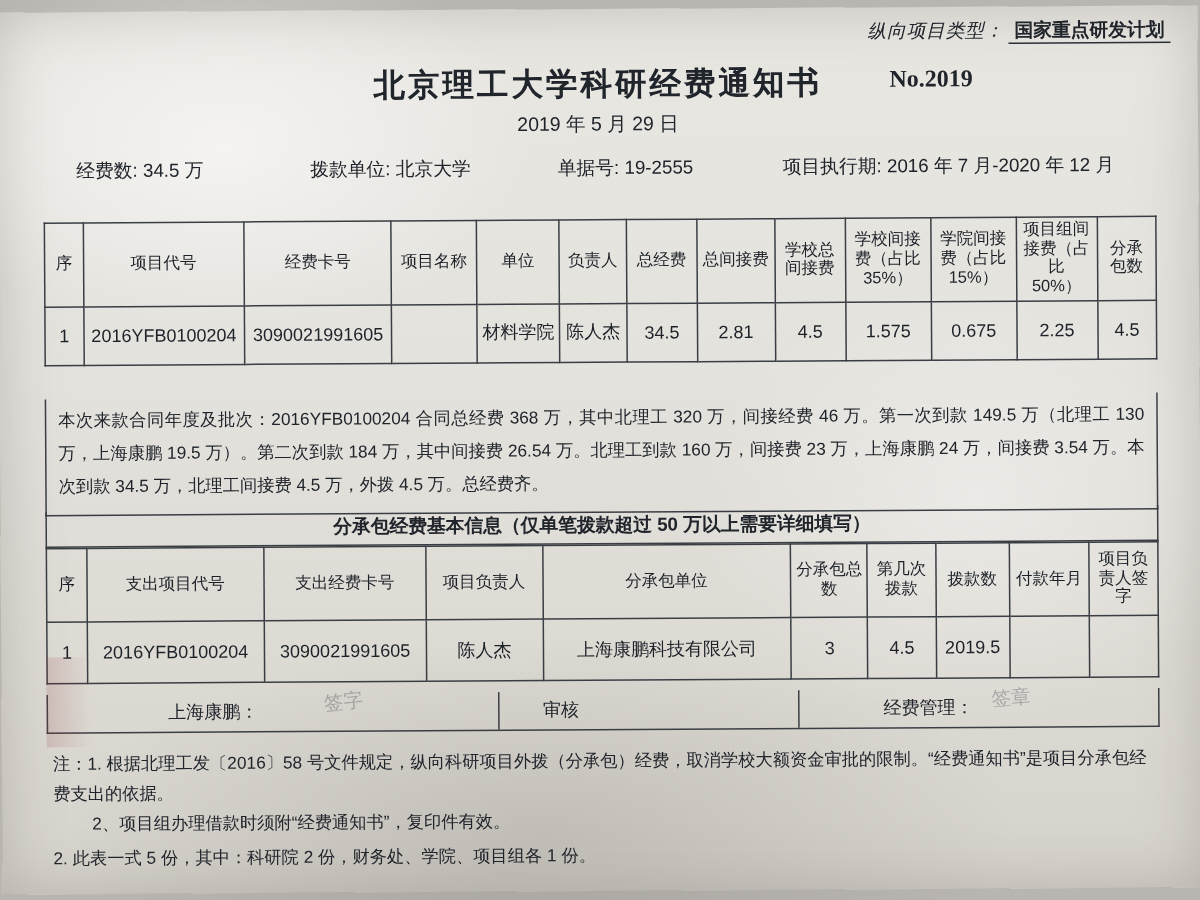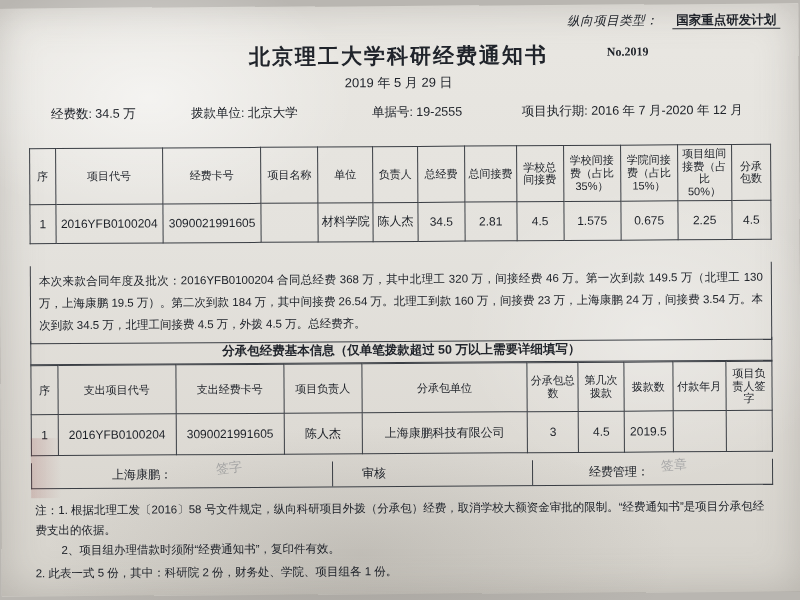--- a/index.html
+++ b/index.html
@@ -21,42 +21,42 @@
   .b1{left:-60px;top:-40px;width:420px;height:260px;background:radial-gradient(ellipse at center,rgba(255,255,255,0.55),rgba(255,255,255,0) 70%);}
   .b2{right:-40px;top:180px;width:380px;height:300px;background:radial-gradient(ellipse at center,rgba(255,255,255,0.35),rgba(255,255,255,0) 70%);}
   .b3{left:40px;bottom:-90px;width:640px;height:260px;background:radial-gradient(ellipse at center,rgba(90,85,78,0.18),rgba(90,85,78,0) 70%);}
 
   .doc{position:absolute;inset:0;color:#20242b;}
 
   .topright{
     position:absolute;right:18px;top:8px;font-size:12.5px;white-space:nowrap;
   }
   .topright .lbl{letter-spacing:0.5px;font-style:italic;}
-  .topright .val{font-weight:bold;border-bottom:1px solid #2b2f36;padding:0 4px 1px 4px;margin-left:14px;}
+  .topright .val{font-weight:bold;border-bottom:1px solid #2b2f36;padding:0 4px 1px 4px;margin-left:3px;}
 
   .title{
     position:absolute;left:0;right:0;top:36px;text-align:center;
     font-size:21px;font-weight:bold;letter-spacing:2px;
     font-family:"Liberation Serif","DejaVu Serif",serif;
   }
   .docno{
-    position:absolute;right:150px;top:40px;font-size:12px;font-weight:bold;
+    position:absolute;right:150px;top:40px;font-size:16px;font-weight:bold;
     font-family:"Liberation Serif","DejaVu Serif",serif;
     margin-left:24px;
   }
   .date{
     position:absolute;left:0;right:0;top:68px;text-align:center;font-size:13px;
   }
 
   .metarow{
     position:absolute;left:28px;right:28px;top:98px;height:18px;font-size:12.5px;
   }
   .metarow span.m{position:absolute;white-space:nowrap;}
   .m1{left:24px;}
-  .m2{left:164px;}
+  .m2{left:180px;}
   .m3{left:345px;}
   .m4{left:495px;}
 
   
   table{border-collapse:collapse;position:absolute;font-size:11px;}
   td,th{border:1px solid #3a3e44;padding:2px 3px;text-align:center;vertical-align:middle;color:#1d2128;}
 
   #t-main{left:30px;top:140px;width:742px;}
   #t-main th{font-weight:normal;height:46px;line-height:1.15;font-size:11px;}
   #t-main td{height:34px;font-size:12px;}

